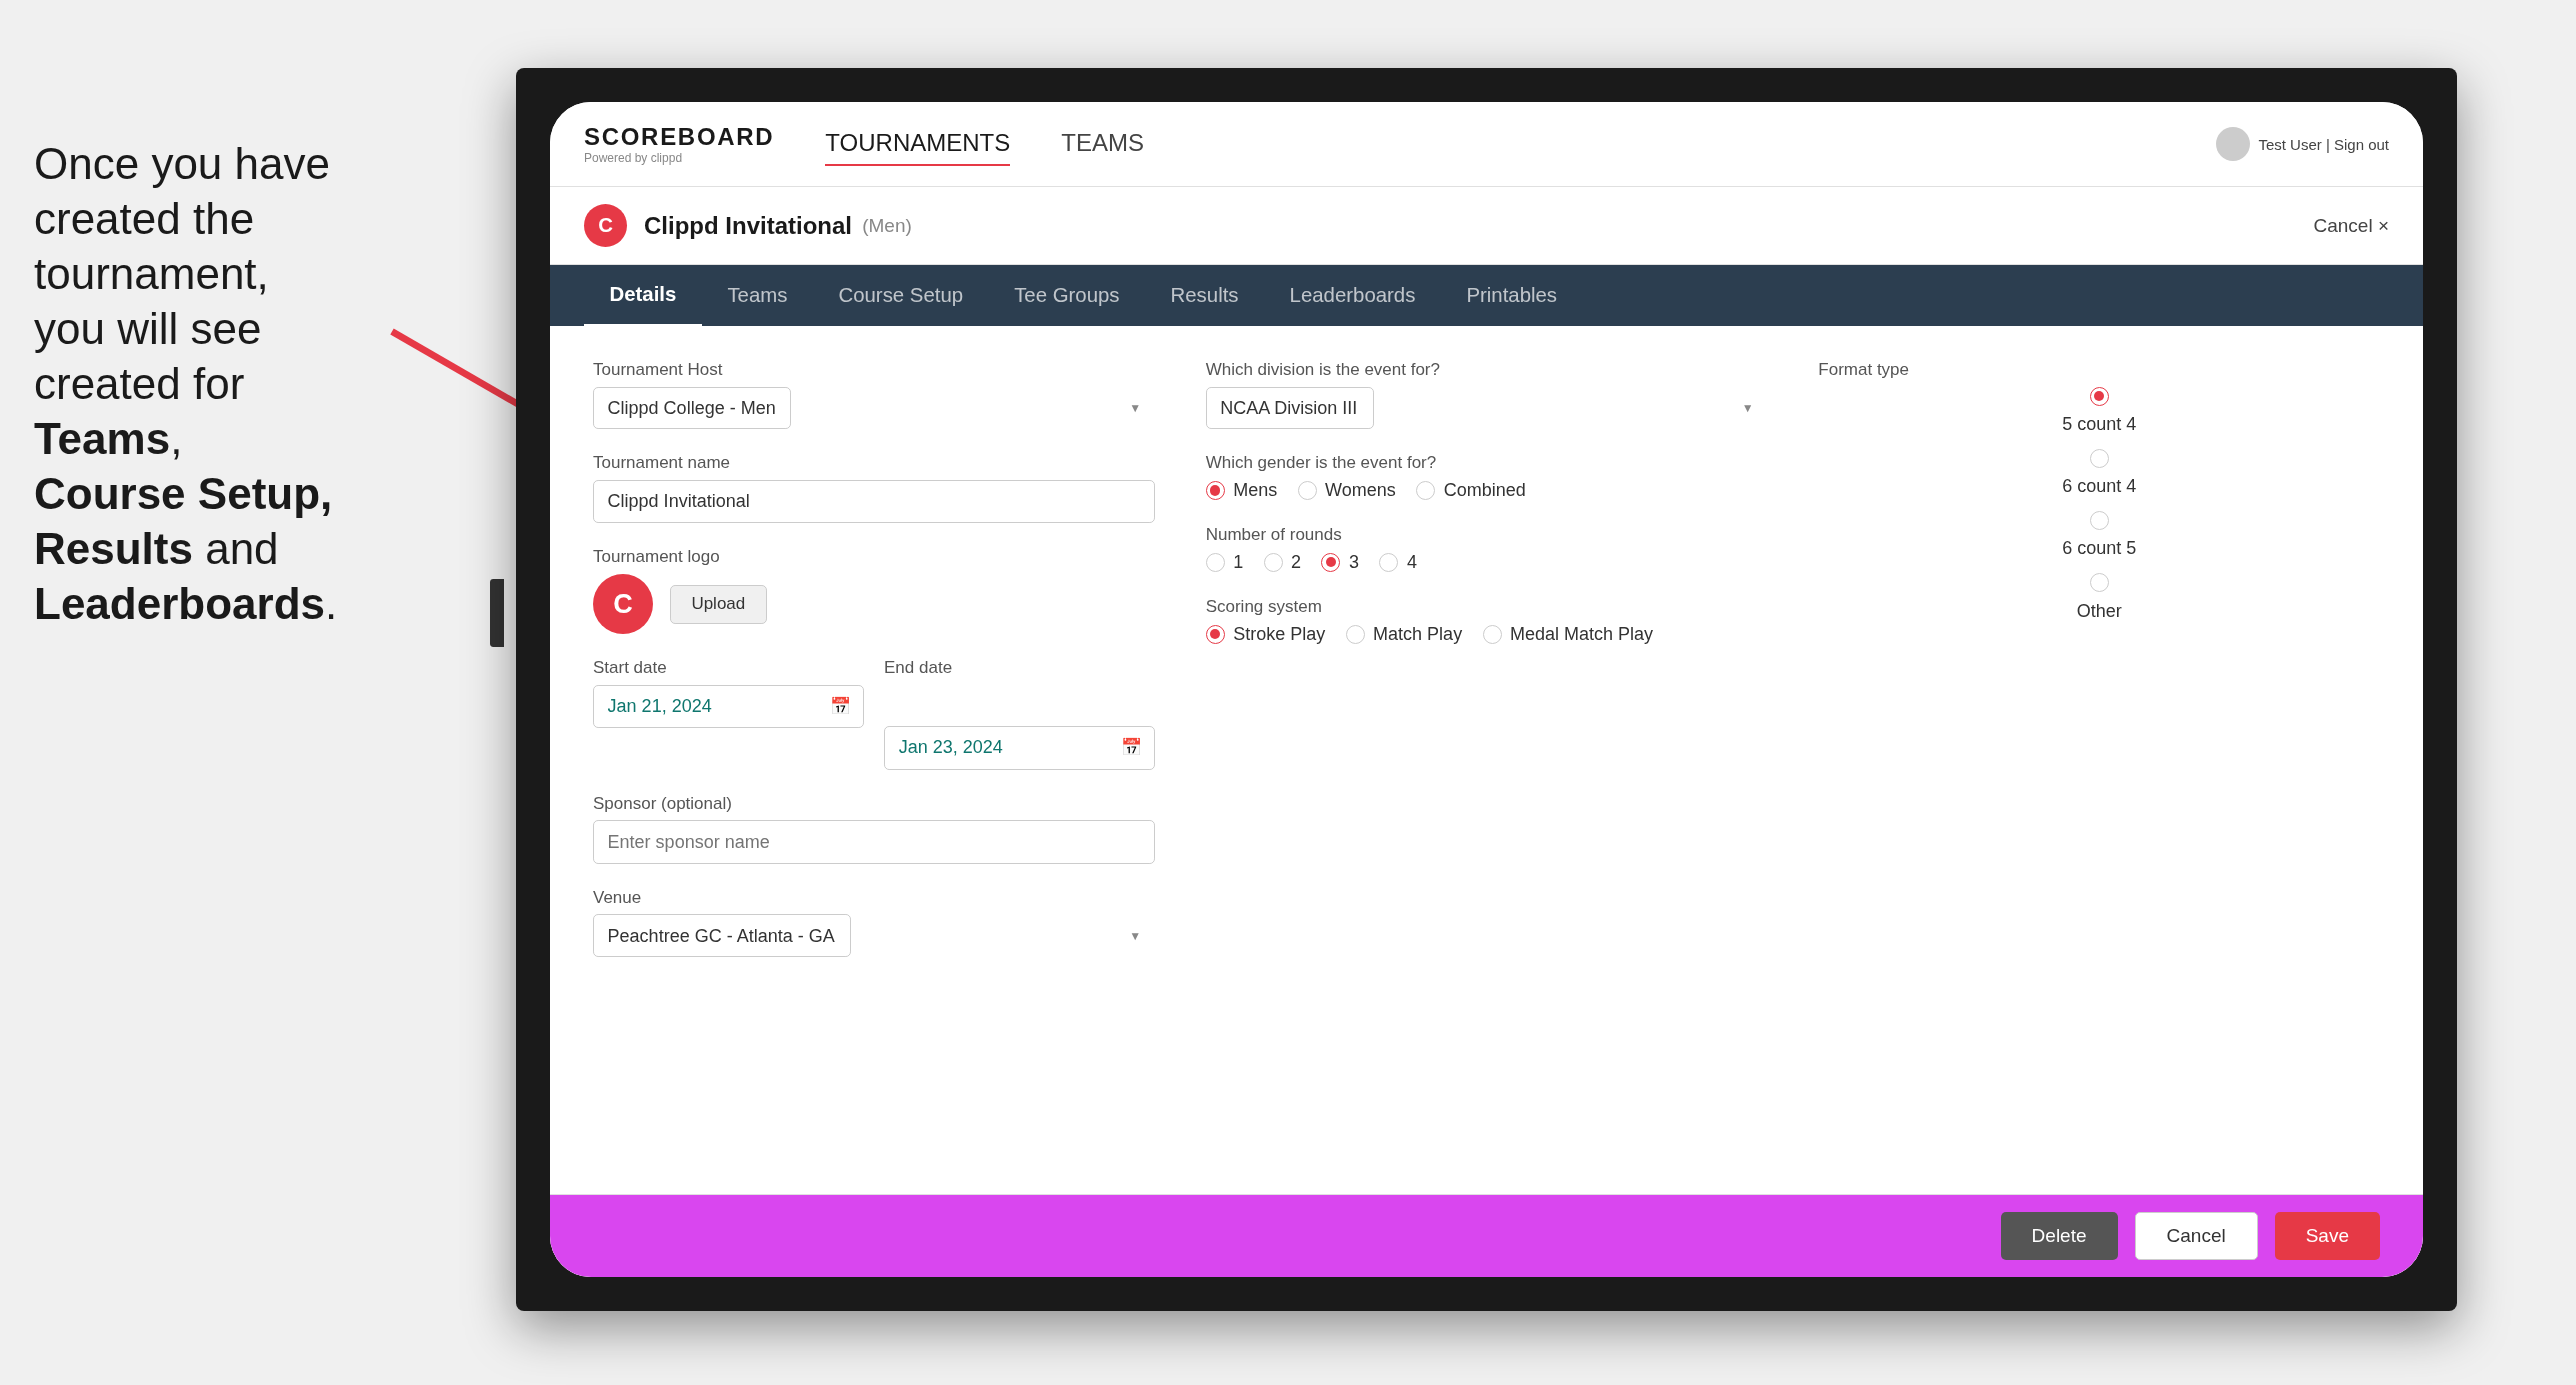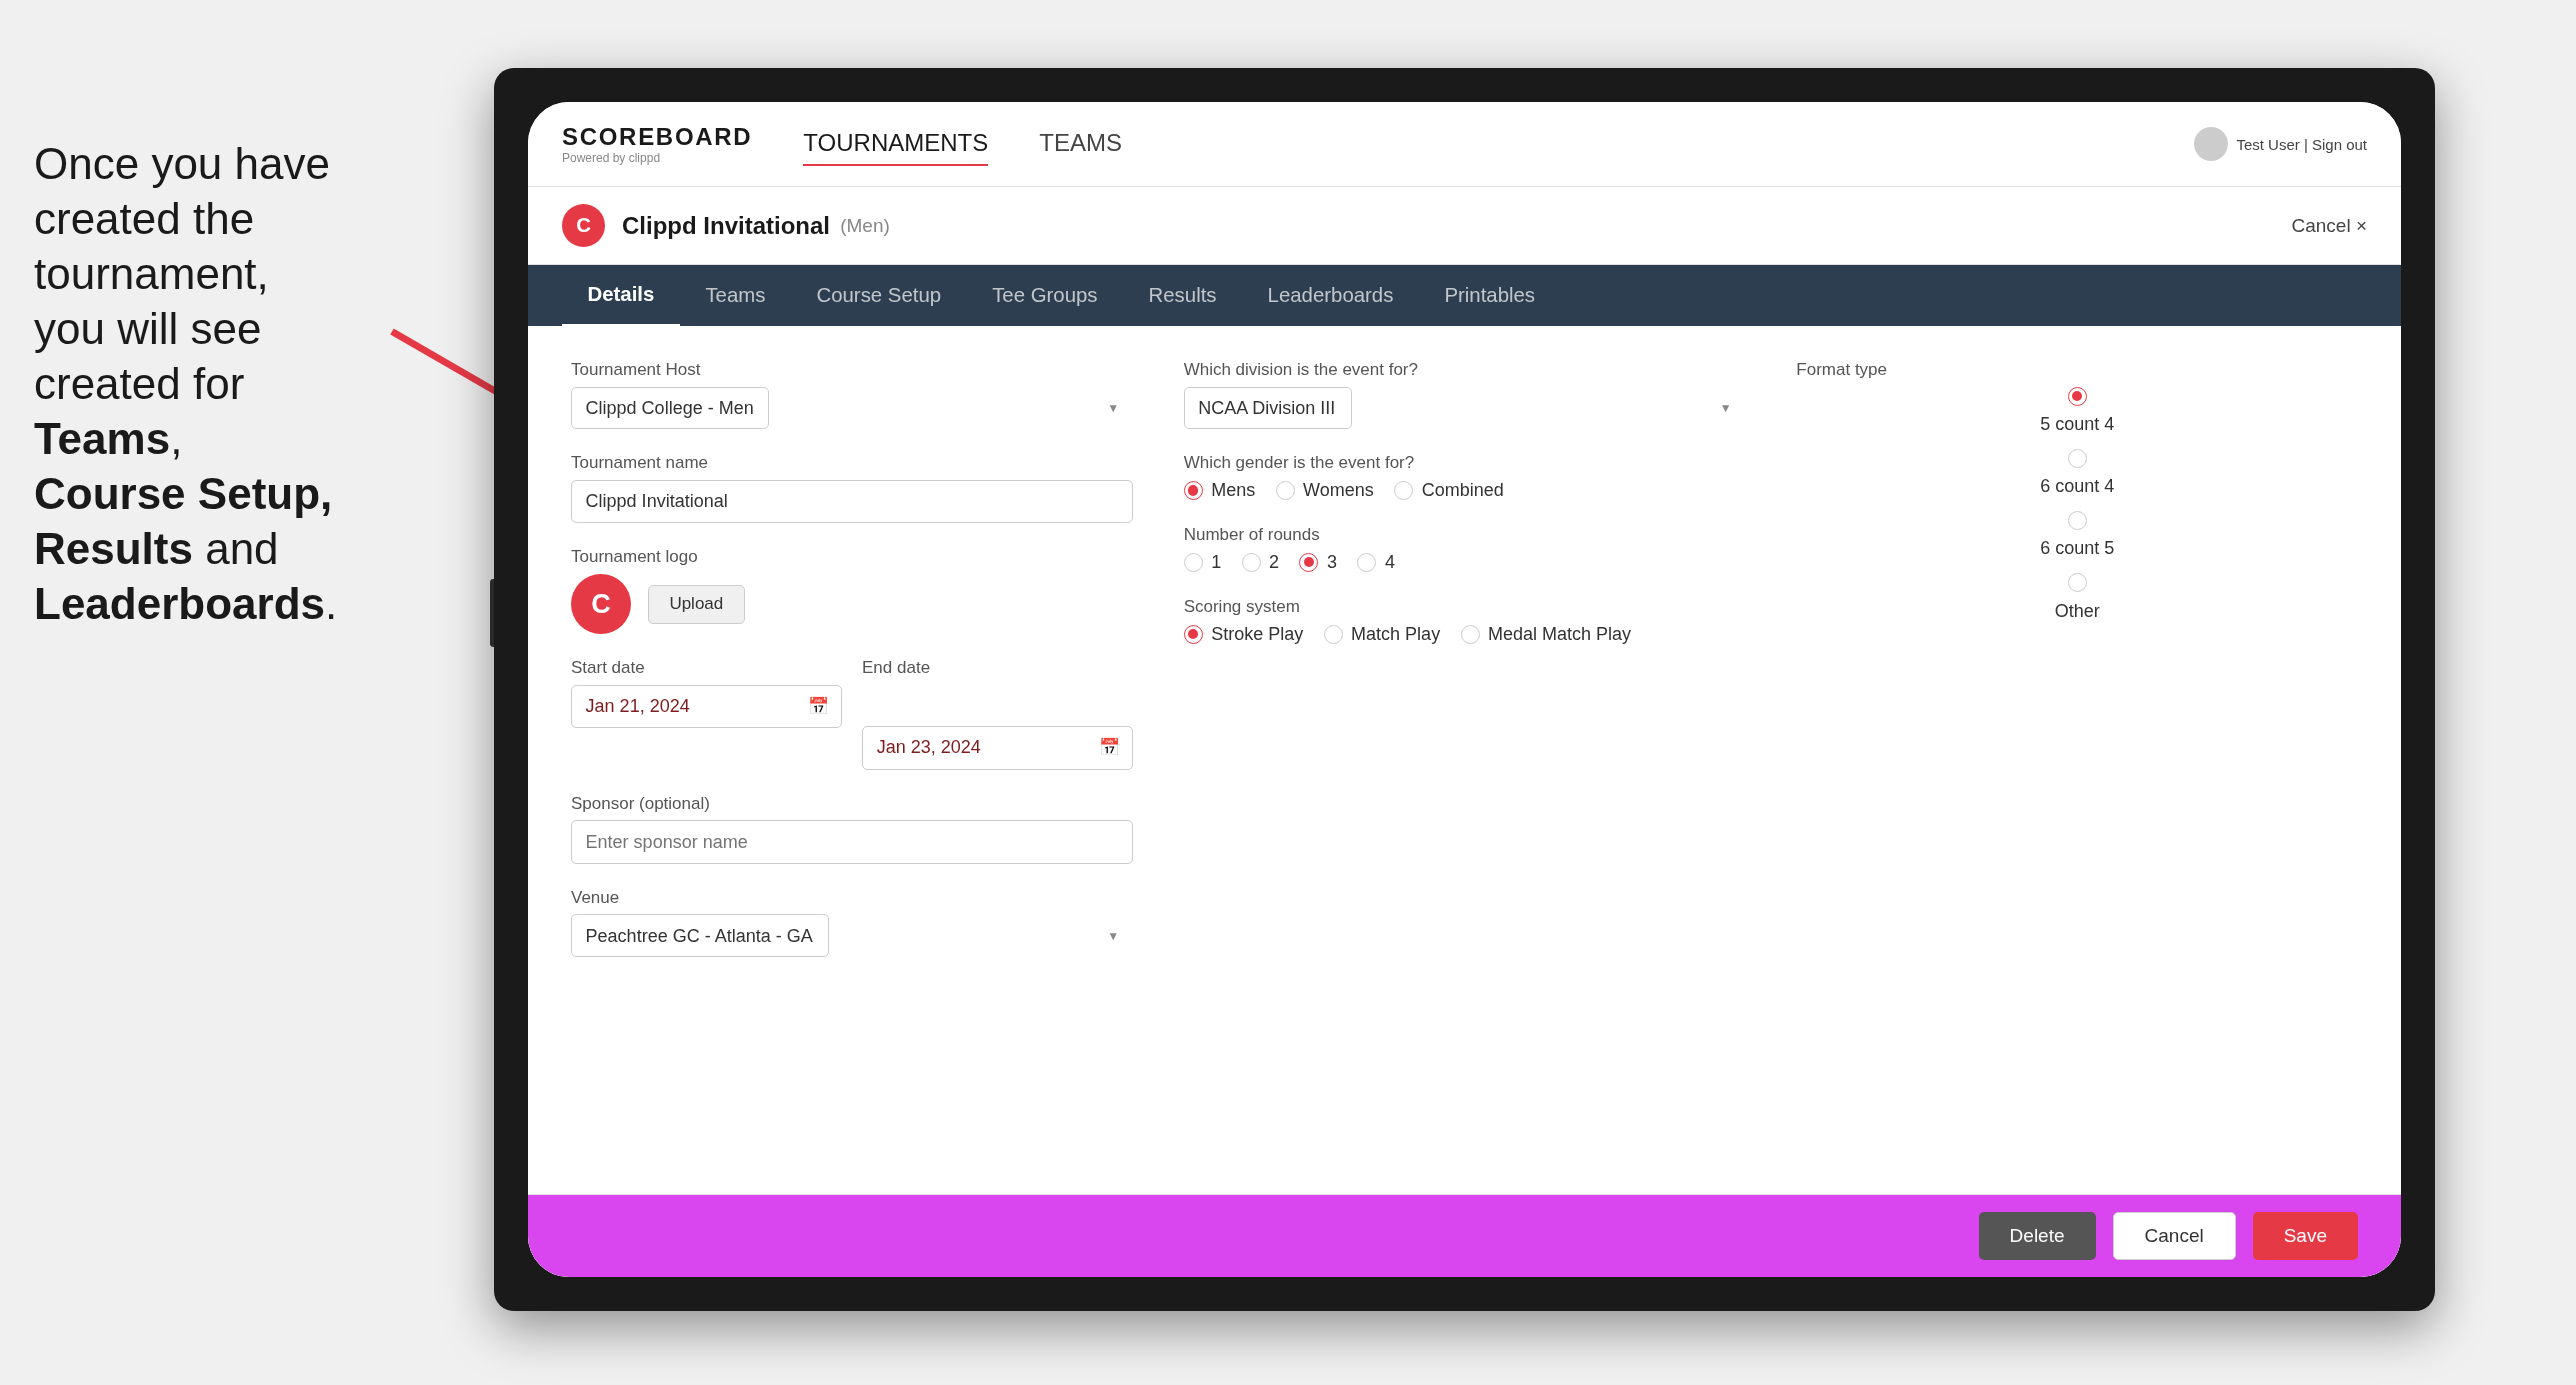--- a/index.html
+++ b/index.html
@@ -33,26 +33,26 @@
       left: 409px;
       top: 332px;
       width: 255px;
       height: 170px;
       pointer-events: none;
     }
 
     
     .tablet-frame {
       position: absolute;
-      left: 494px;
+      left: 516px;
       top: 68px;
       width: 1941px;
       height: 1243px;
       background: #1a1a1a;
-      border-radius: 20px;
+      border-radius: 8px;
       padding: 34px;
       box-shadow: 0 17px 51px rgba(0,0,0,0.4);
     }
 
     .tablet-screen {
       width: 100%;
       height: 100%;
       background: #f5f5f5;
       border-radius: 41px;
       overflow: hidden;
@@ -298,21 +298,21 @@
       display: flex;
       align-items: center;
     }
 
     .date-input-wrapper input {
       flex: 1;
       border: 0.9px solid #ccc;
       border-radius: 5.1px;
       padding: 10.2px 13.6px;
       font-size: 18px;
-      color: #7f1d1d;
+      color: #0f766e;
       background: white;
     }
 
     .date-icon {
       position: absolute;
       right: 12px;
       color: #888;
       font-size: 17px;
     }
 

